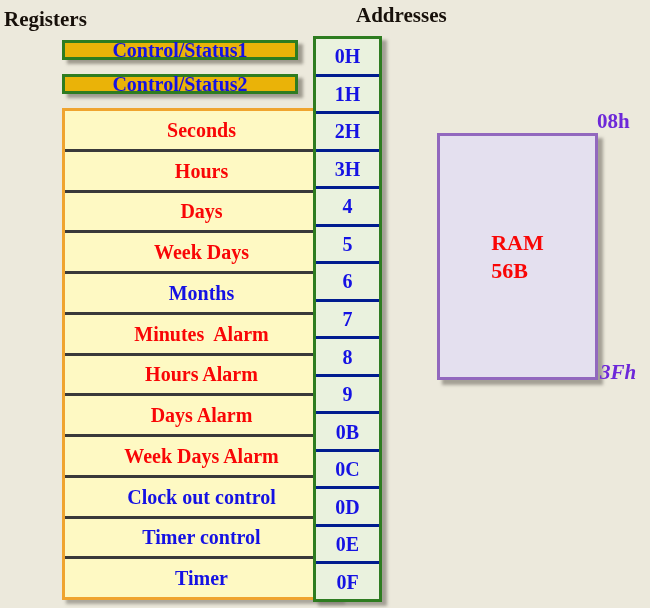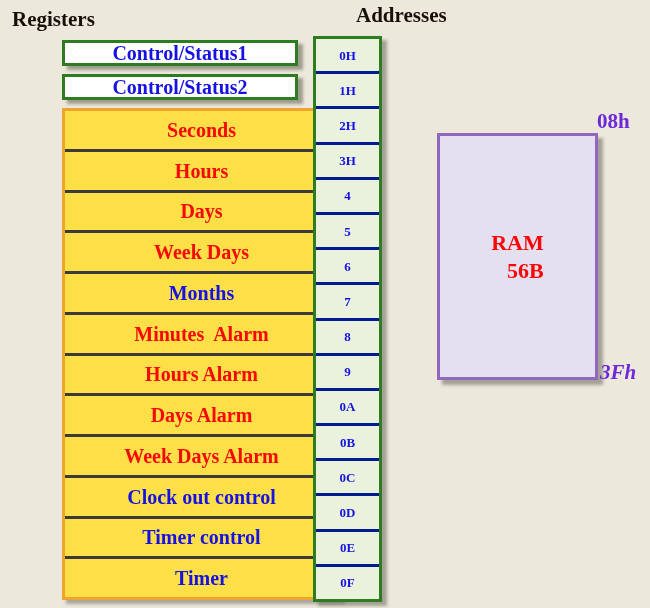--- a/index.html
+++ b/index.html
@@ -14,31 +14,31 @@
     font-weight: bold;
     overflow: hidden;
   }
 
   .title {
     position: absolute;
     color: #17100a;
     font-size: 21px;
     white-space: nowrap;
   }
-  .title-registers { left: 4px;  top: 7px; margin-left: 8px; }
+  .title-registers { left: 4px;  top: 7px; }
   .title-addresses { left: 356px; top: 3px; }
 
   
   .cs-box {
     position: absolute;
     left: 62px;
     width: 236px;
-    height: 26px;
-    box-sizing: border-box;
-    background: #ffffff;
+    height: 20px;
+    box-sizing: border-box;
+    background: #eab308;
     border: 3px solid #2e7c20;
     box-shadow: 5px 4px 3px rgba(106,102,92,0.6);
     display: flex;
     align-items: center;
     justify-content: center;
   }
   .cs-box-1 { top: 40px; }
   .cs-box-2 { top: 74px; }
 
   .cs-label {
@@ -48,21 +48,21 @@
   }
 
   
   .reg-stack {
     position: absolute;
     left: 62px;
     top: 108px;
     width: 279px;
     height: 492px;
     box-sizing: border-box;
-    background: #fde047;
+    background: #fef9c3;
     border: 3px solid #efa42f;
     box-shadow: 4px 4px 3px rgba(106,102,92,0.5);
     display: flex;
     flex-direction: column;
   }
   .reg-row {
     flex: 1 1 0;
     display: flex;
     align-items: center;
     justify-content: center;
@@ -93,40 +93,40 @@
   }
   .addr-cell {
     flex: 1 1 0;
     display: flex;
     align-items: center;
     justify-content: center;
     border-bottom: 3px solid #001c8f;
   }
   .addr-cell:last-child { border-bottom: none; }
   .addr-label {
-    font-size: 13px;
+    font-size: 20px;
     line-height: 1;
     color: #1512e3;
   }
 
   
   .ram-box {
     position: absolute;
     left: 437px;
     top: 133px;
     width: 161px;
     height: 247px;
     box-sizing: border-box;
     background: #e4e0ef;
     border: 3px solid #9268be;
     box-shadow: 5px 5px 3px rgba(106,102,92,0.55);
     display: flex;
     align-items: center;
     justify-content: center;
-    text-align: right;
+    text-align: left;
   }
   .ram-label {
     font-size: 22px;
     color: #f90606;
     line-height: 1.25;
   }
   .ram-addr {
     position: absolute;
     font-size: 21px;
     color: #6d28d9;
@@ -214,23 +214,20 @@
     <div class="addr-cell">
       <span class="addr-label">7</span>
     </div>
     <div class="addr-cell">
       <span class="addr-label">8</span>
     </div>
     <div class="addr-cell">
       <span class="addr-label">9</span>
     </div>
     <div class="addr-cell">
-      <span class="addr-label">0A</span>
-    </div>
-    <div class="addr-cell">
       <span class="addr-label">0B</span>
     </div>
     <div class="addr-cell">
       <span class="addr-label">0C</span>
     </div>
     <div class="addr-cell">
       <span class="addr-label">0D</span>
     </div>
     <div class="addr-cell">
       <span class="addr-label">0E</span>

